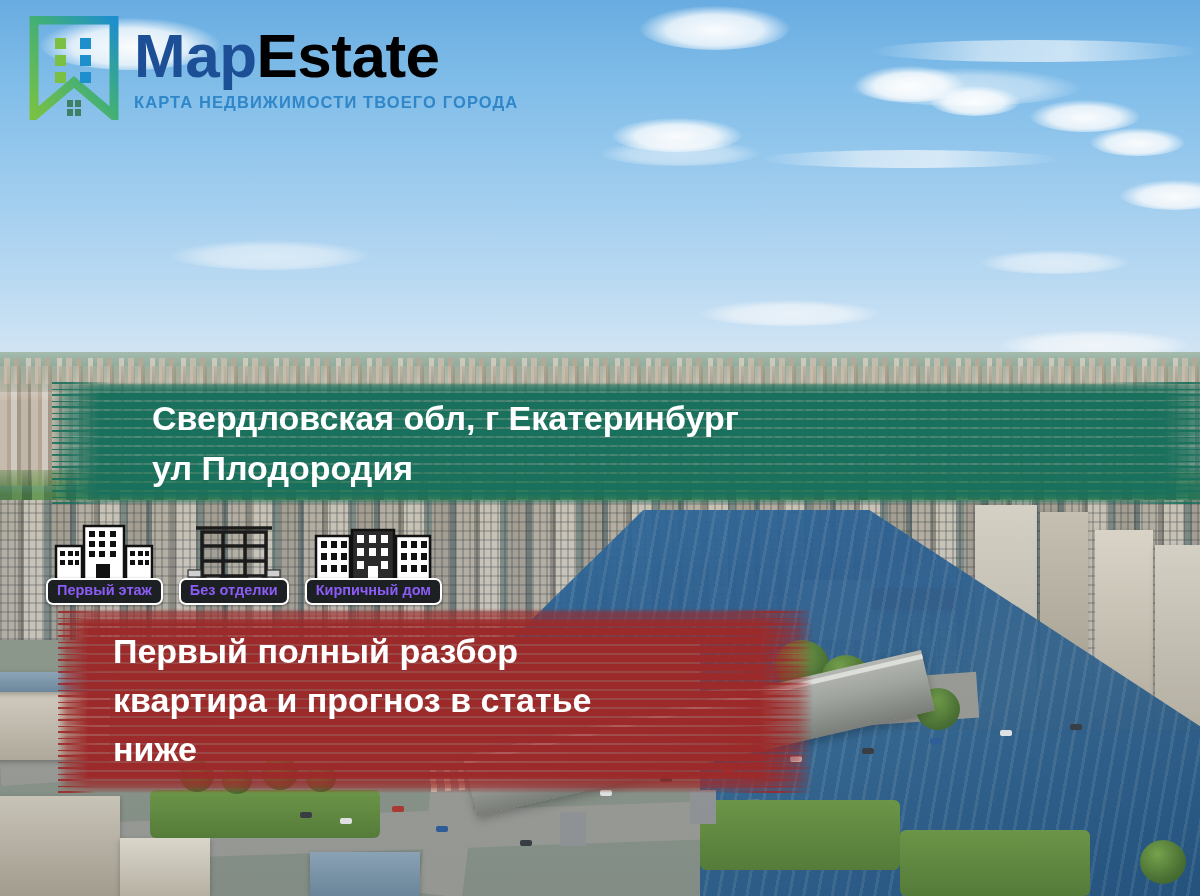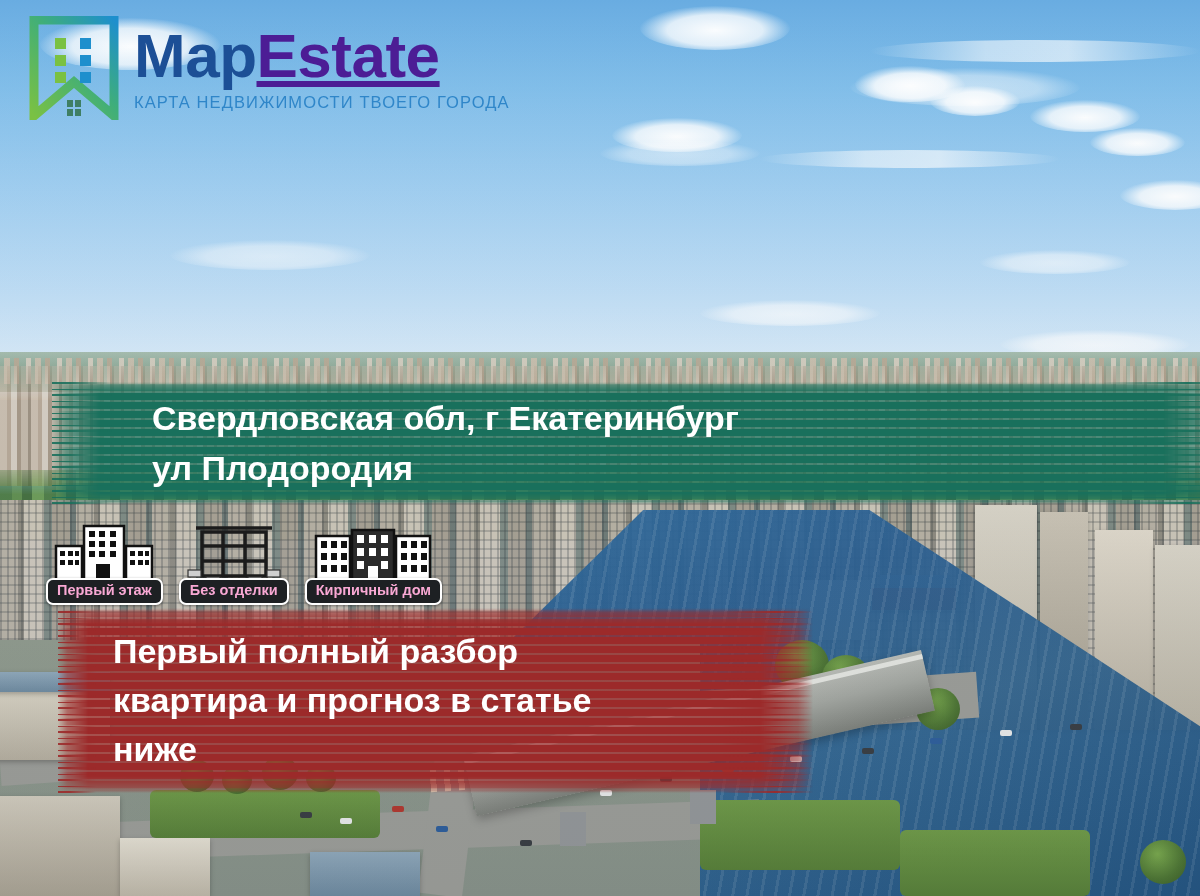--- a/index.html
+++ b/index.html
@@ -226,25 +226,25 @@
   }
   .logo-mark { width: 92px; height: 104px; display: block; }
   .logo-text { display: flex; flex-direction: column; line-height: 1; }
   .logo-word {
     font-size: 62px;
     font-weight: 700;
     color: #1c4f96;
     letter-spacing: -0.5px;
     white-space: nowrap;
   }
-  .logo-word .accent { color: #4c1d95; text-decoration: underline; }
+  .logo-word .accent { color: #000000; }
   .logo-tag {
     margin-top: 7px;
     font-size: 16.5px;
-    font-weight: 400;
+    font-weight: 700;
     color: #2f86c9;
     letter-spacing: 1.1px;
     white-space: nowrap;
   }
 
   
   .banner {
     position: absolute;
     display: flex;
     flex-direction: column;
@@ -359,21 +359,21 @@
   }
   .badge {
     display: flex;
     flex-direction: column;
     align-items: center;
   }
   .badge-icon { display: block; }
   .badge-pill {
     margin-top: -6px;
     background: #1d2023;
-    color: #f9a8d4;
+    color: #8b5cf6;
     border: 2px solid #ffffff;
     border-radius: 7px;
     padding: 3px 9px 4px;
     font-size: 14.5px;
     font-weight: 700;
     white-space: nowrap;
     line-height: 1.1;
     box-shadow: 0 1px 3px rgba(0,0,0,.45);
   }
 </style>

